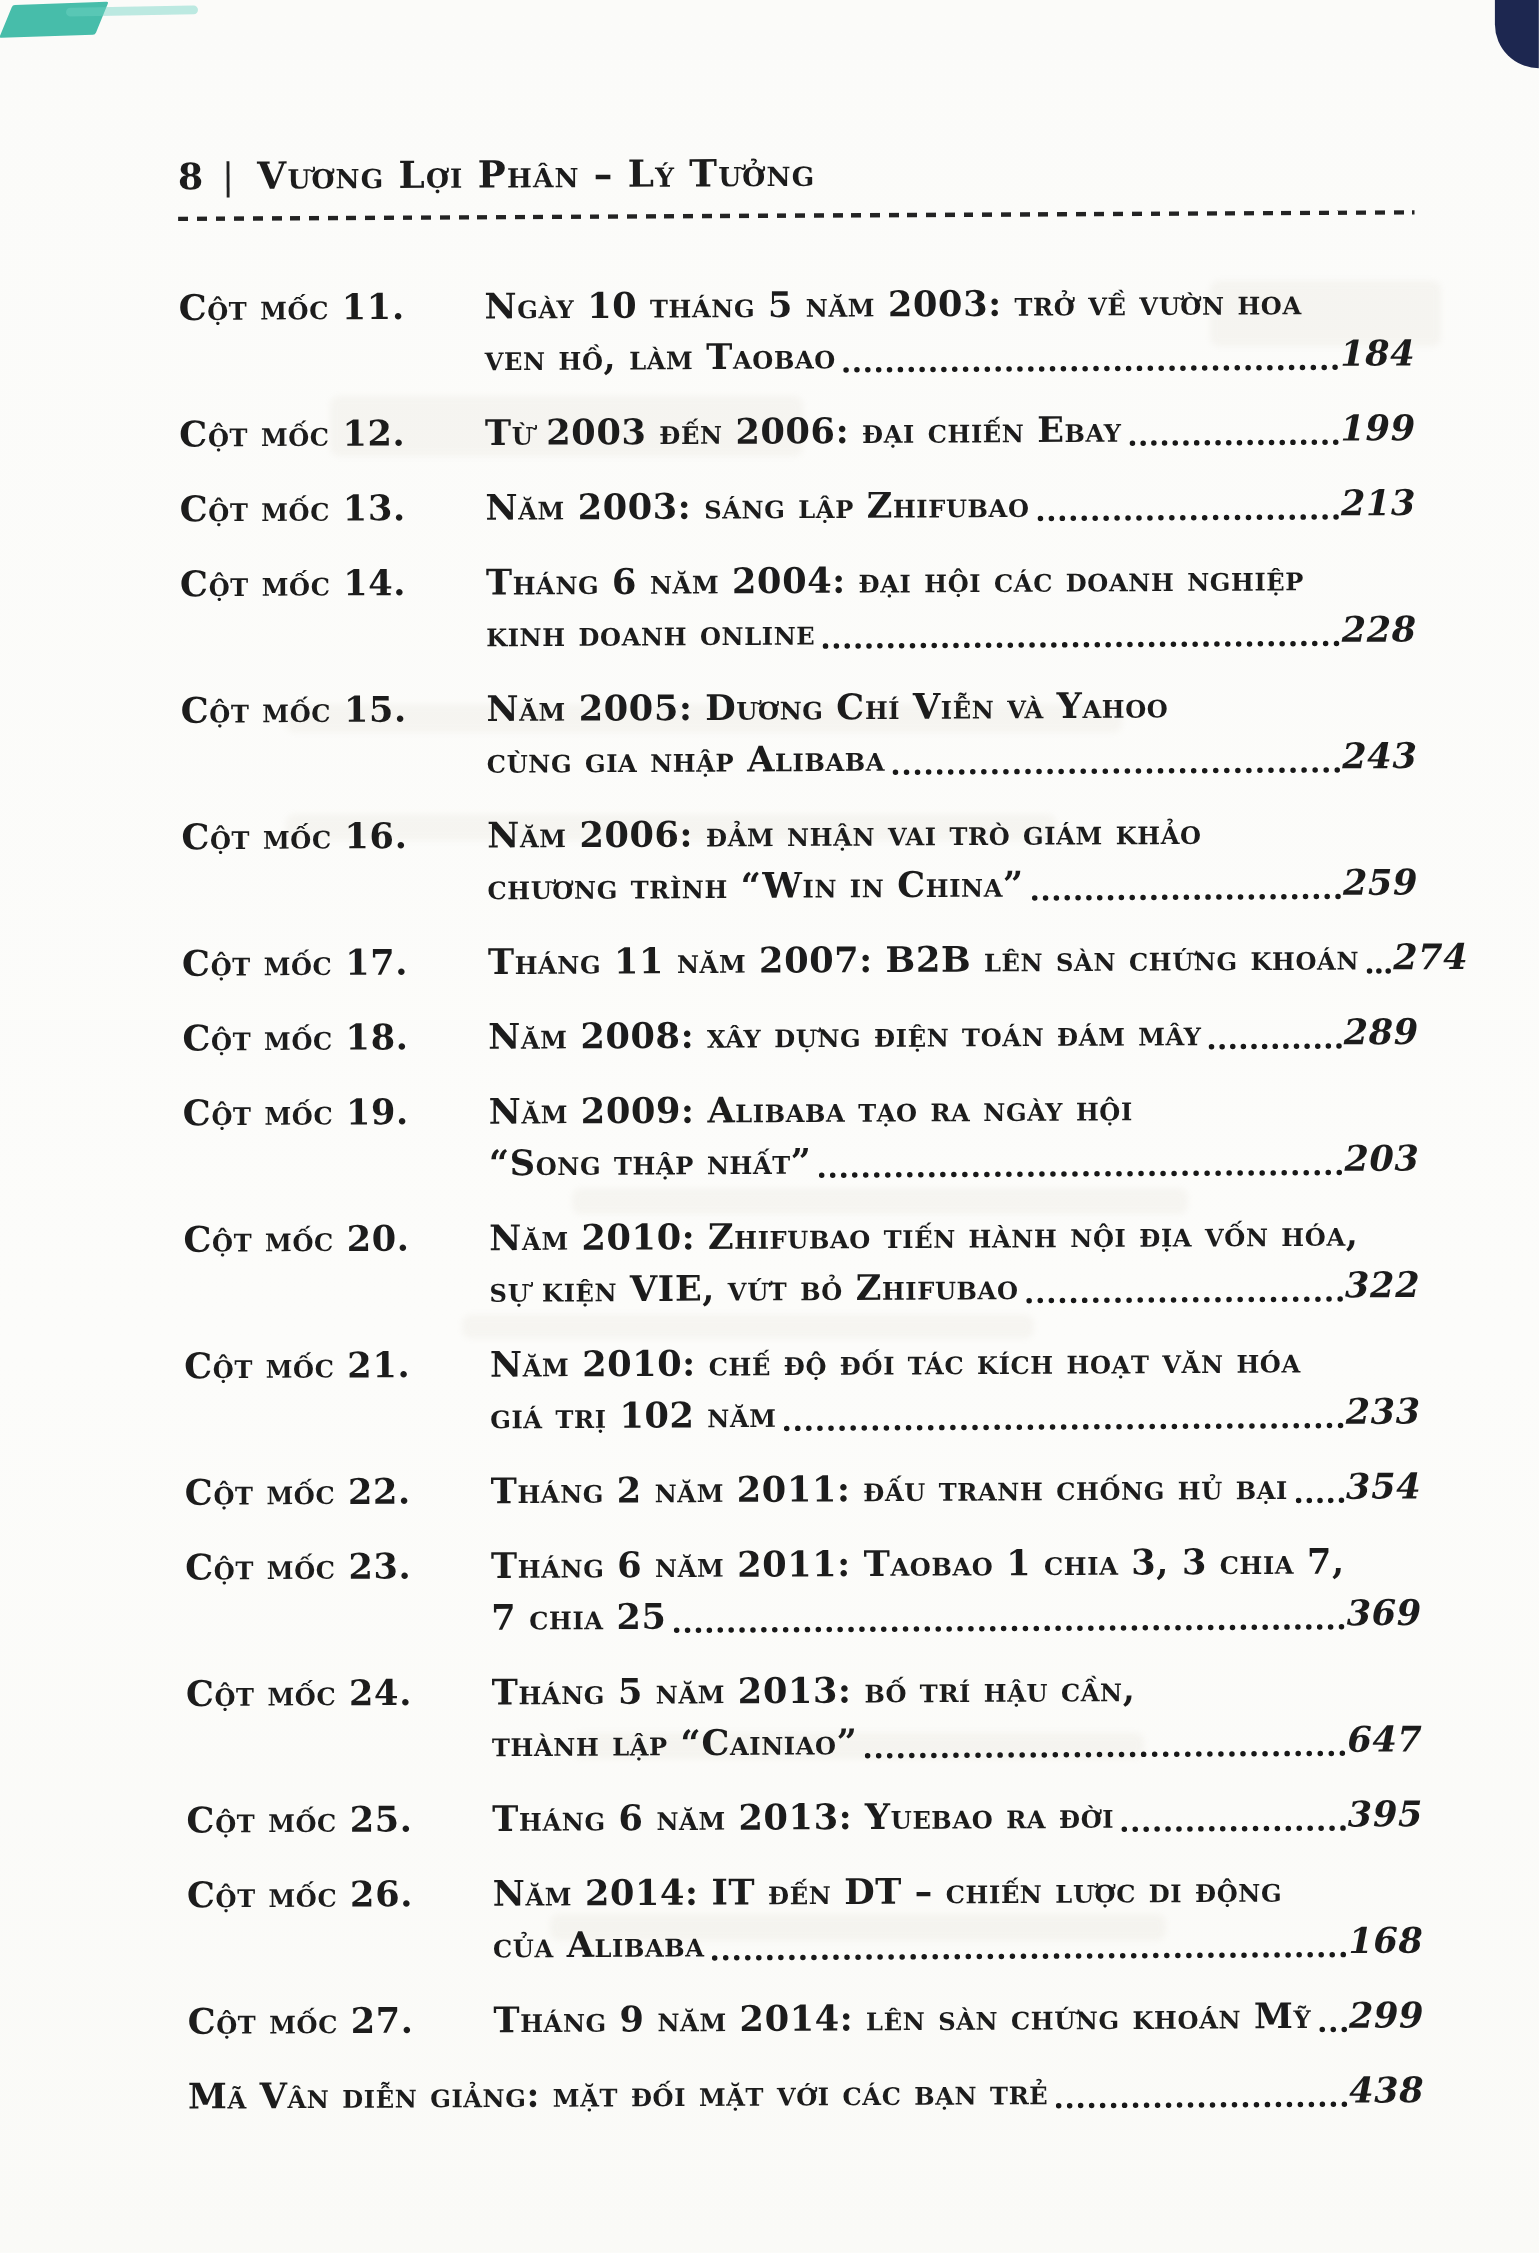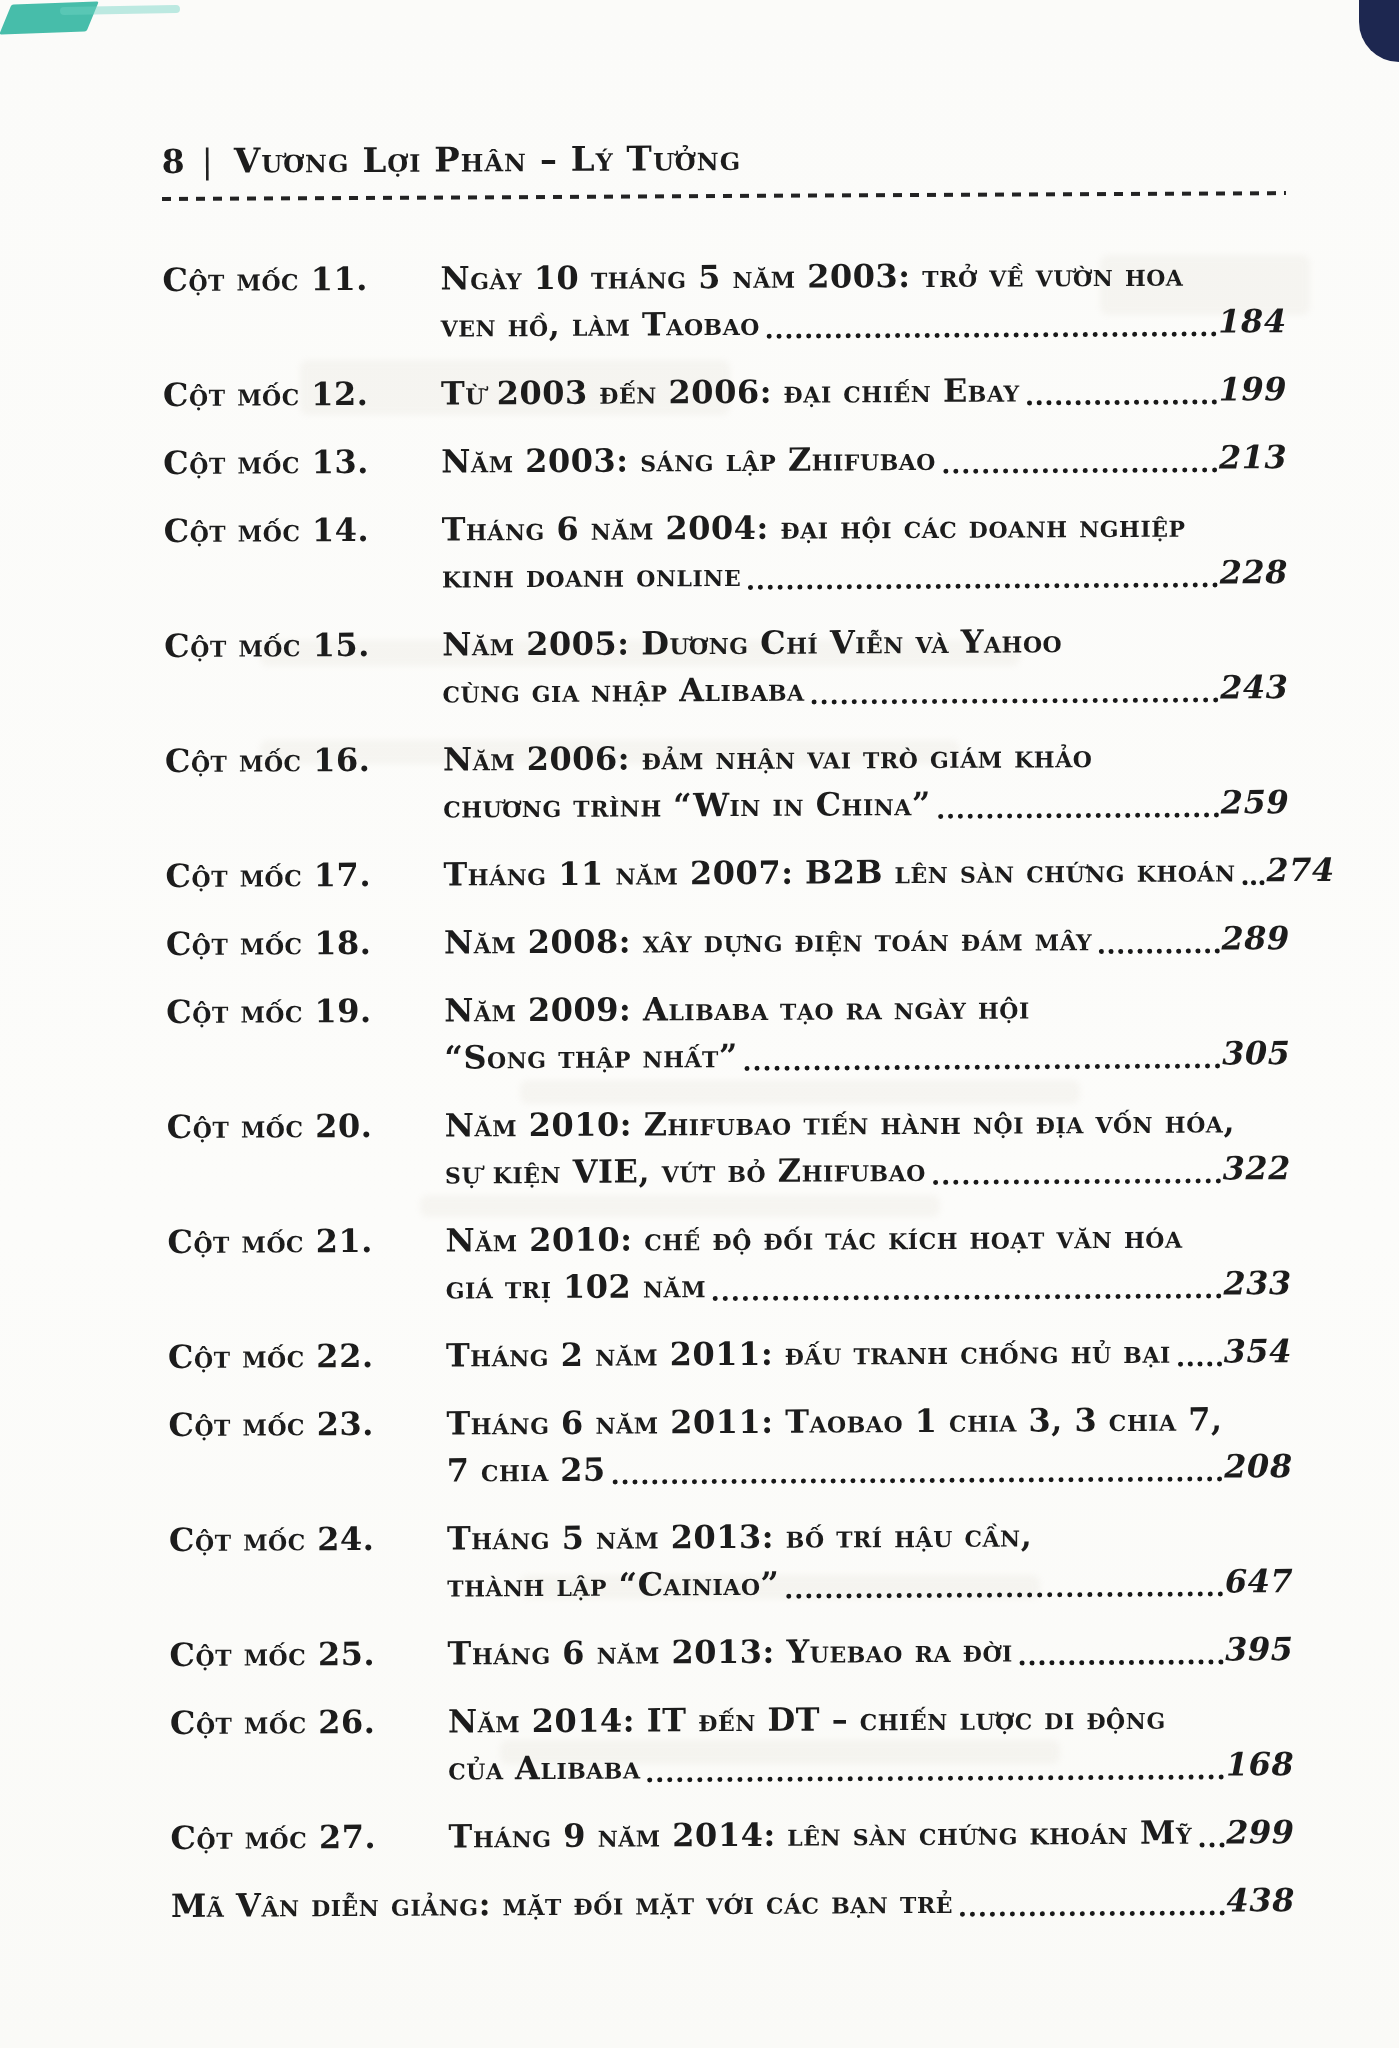--- a/index.html
+++ b/index.html
@@ -186,21 +186,21 @@
       </div>
       <div class="entry">
         <div class="lbl">Cột mốc 19.</div>
         <div class="body">
           <div class="line">
             <span class="t">Năm 2009: Alibaba tạo ra ngày hội</span>
           </div>
           <div class="line">
             <span class="t">“Song thập nhất”</span>
             <span class="leader"></span>
-            <span class="pg">305</span>
+            <span class="pg">203</span>
           </div>
         </div>
       </div>
       <div class="entry">
         <div class="lbl">Cột mốc 20.</div>
         <div class="body">
           <div class="line">
             <span class="t">Năm 2010: Zhifubao tiến hành nội địa vốn hóa,</span>
           </div>
           <div class="line">
@@ -235,21 +235,21 @@
       </div>
       <div class="entry">
         <div class="lbl">Cột mốc 23.</div>
         <div class="body">
           <div class="line">
             <span class="t">Tháng 6 năm 2011: Taobao 1 chia 3, 3 chia 7,</span>
           </div>
           <div class="line">
             <span class="t">7 chia 25</span>
             <span class="leader"></span>
-            <span class="pg">208</span>
+            <span class="pg">369</span>
           </div>
         </div>
       </div>
       <div class="entry">
         <div class="lbl">Cột mốc 24.</div>
         <div class="body">
           <div class="line">
             <span class="t">Tháng 5 năm 2013: bố trí hậu cần,</span>
           </div>
           <div class="line">

